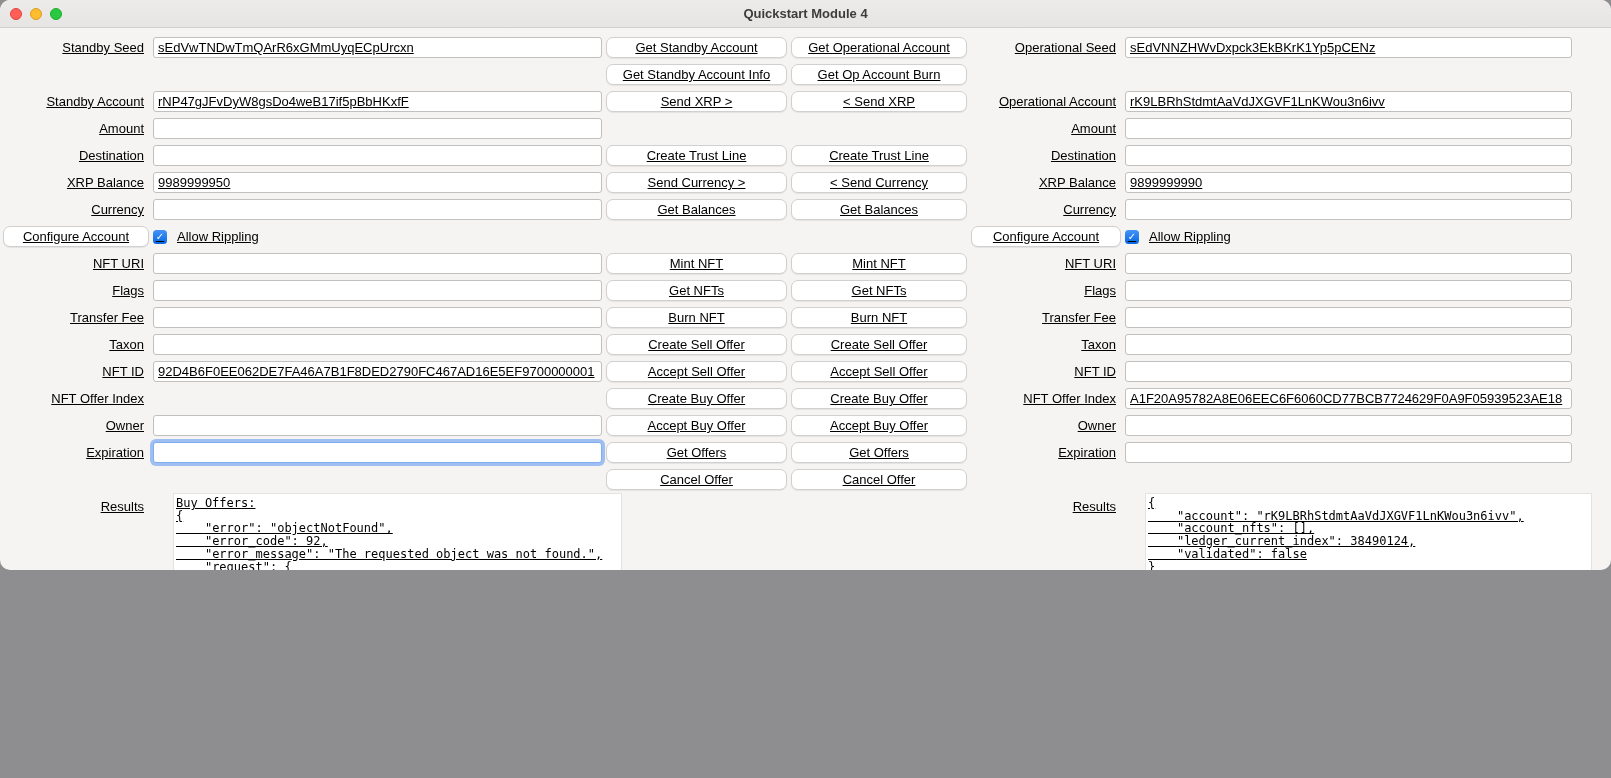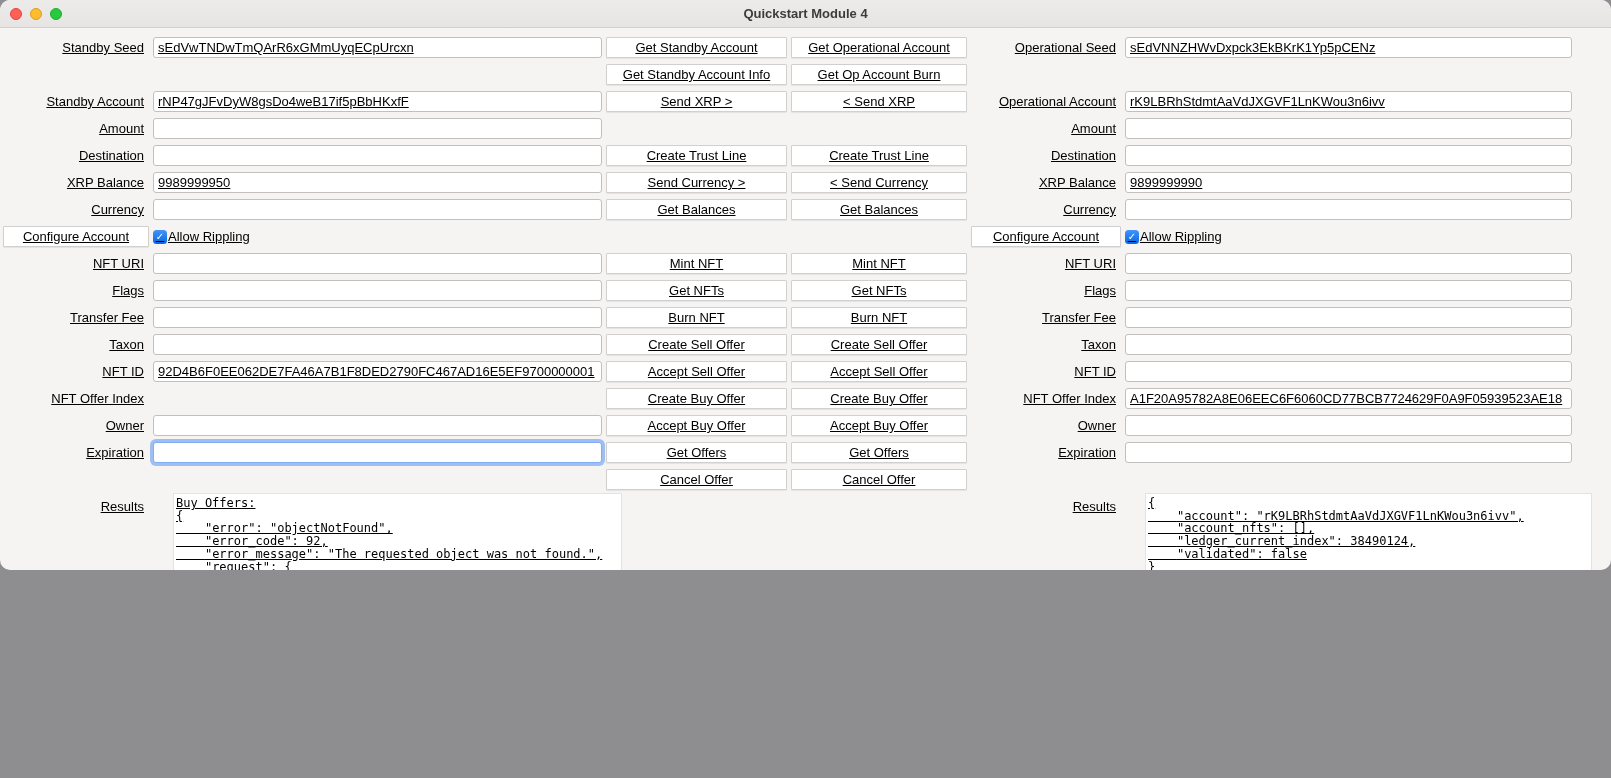--- a/index.html
+++ b/index.html
@@ -62,27 +62,27 @@
     font-size:13px; color:#000;
     outline:none;
   }
   .inp.focused {
     border-color:#7FAEF2;
     box-shadow:0 0 0 3px rgba(56,126,245,0.45);
   }
   .btn {
     height:21px; width:100%;
     background:#fff;
-    border:1px solid #D2D0CE; border-radius:1px;
+    border:1px solid #D2D0CE; border-radius:7px;
     box-shadow:0 1px 1px rgba(0,0,0,0.07);
     font-family:"Liberation Sans","DejaVu Sans",sans-serif;
     font-size:13px; color:#000;
     cursor:default;
   }
-  .chkrow { display:flex; align-items:center; gap:1px; }
+  .chkrow { display:flex; align-items:center; gap:10px; }
   .chk {
     width:14px; height:14px; border-radius:3.5px;
     background:linear-gradient(#4493F8,#0667E2);
     display:inline-flex; align-items:center; justify-content:center;
     flex:0 0 auto;
   }
   .chk::after { content:"✓"; color:#fff; font-size:10px; font-weight:700; line-height:1; }
   .results {
     align-self:start;
     height:256px; width:100%;

